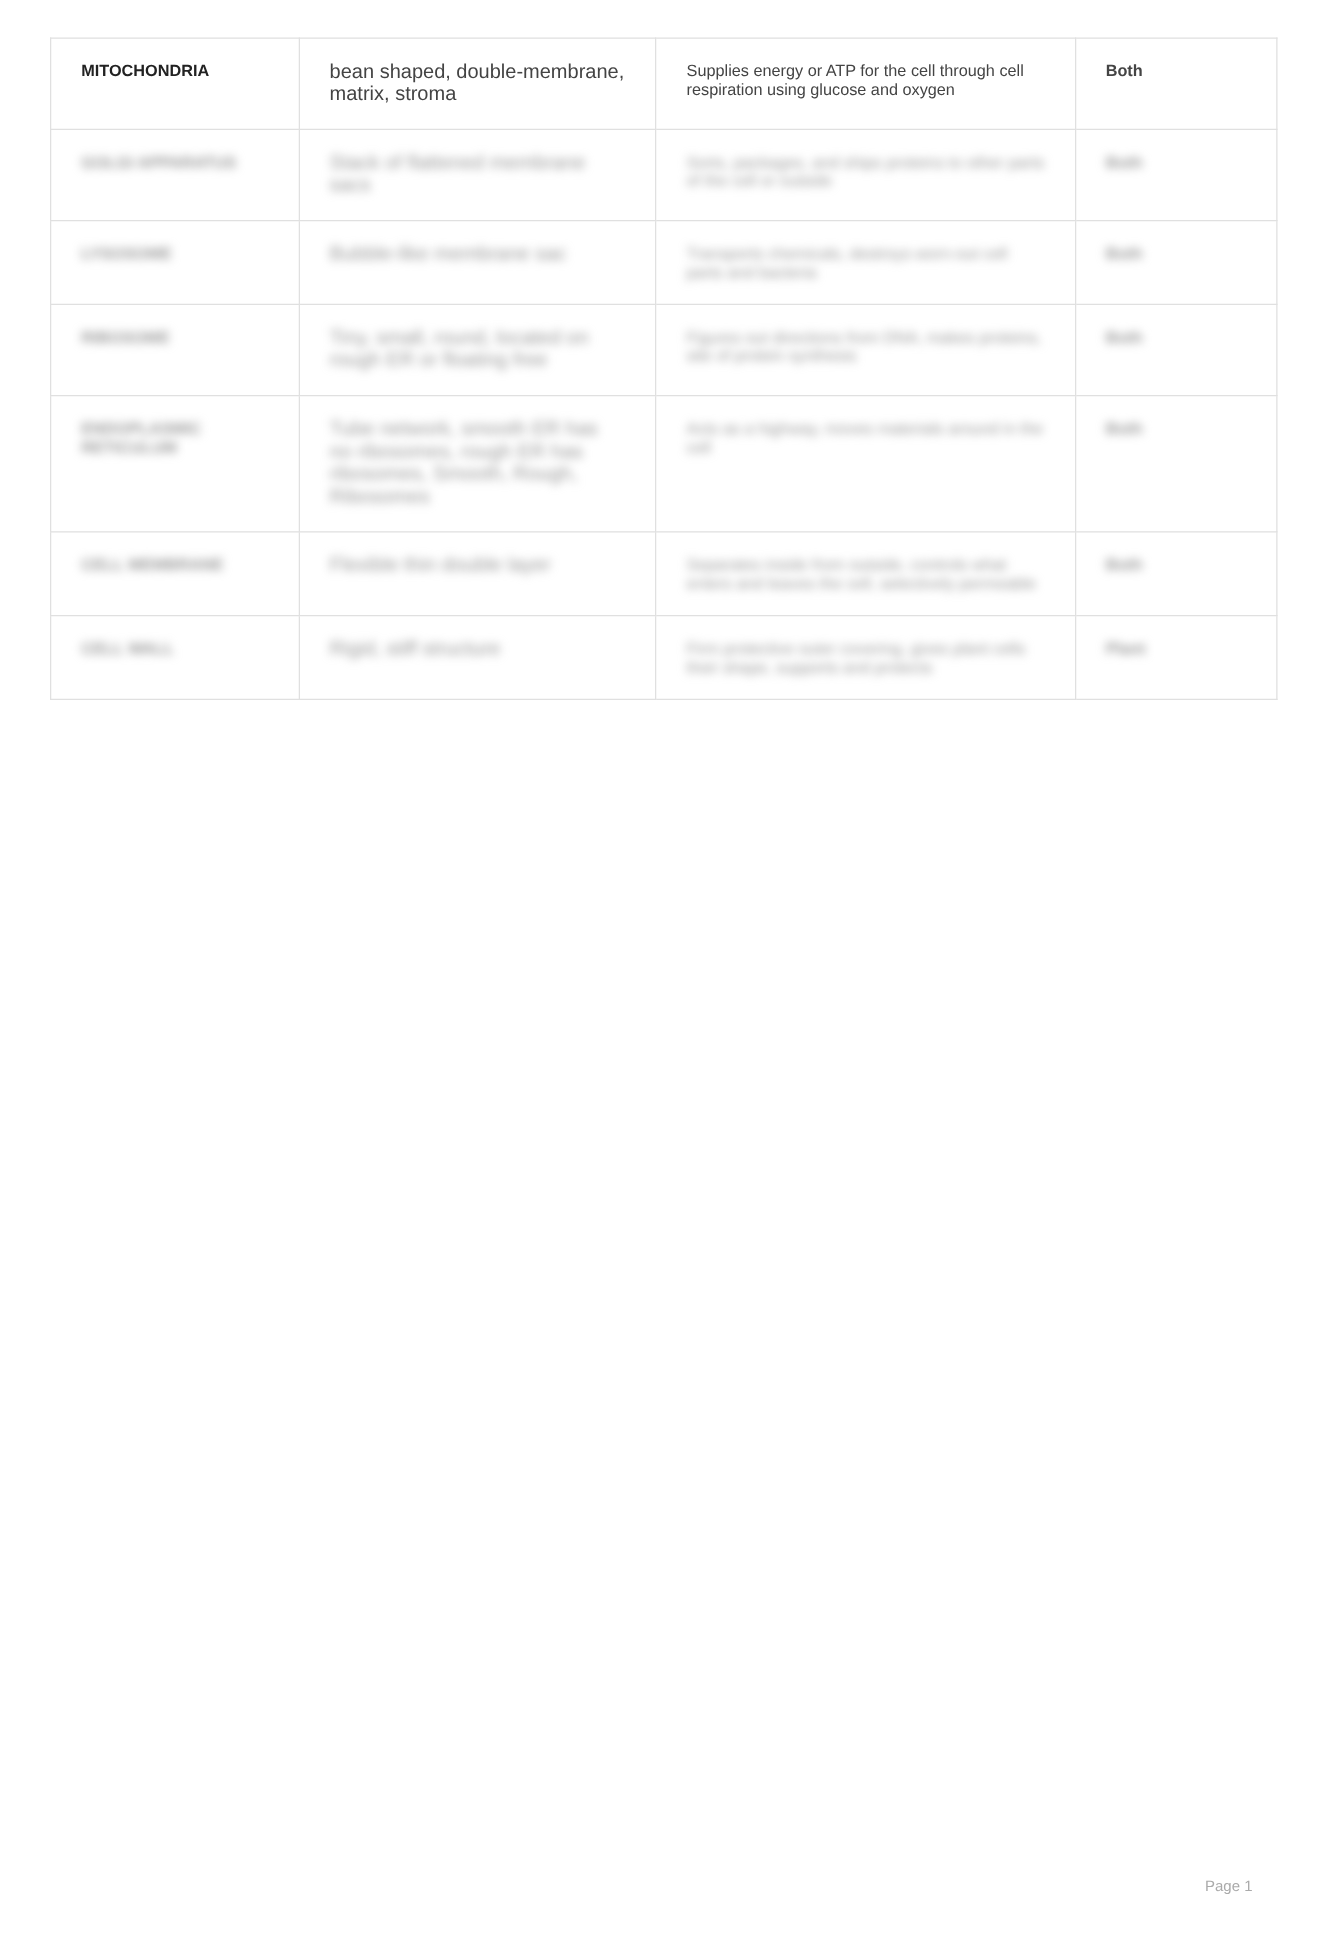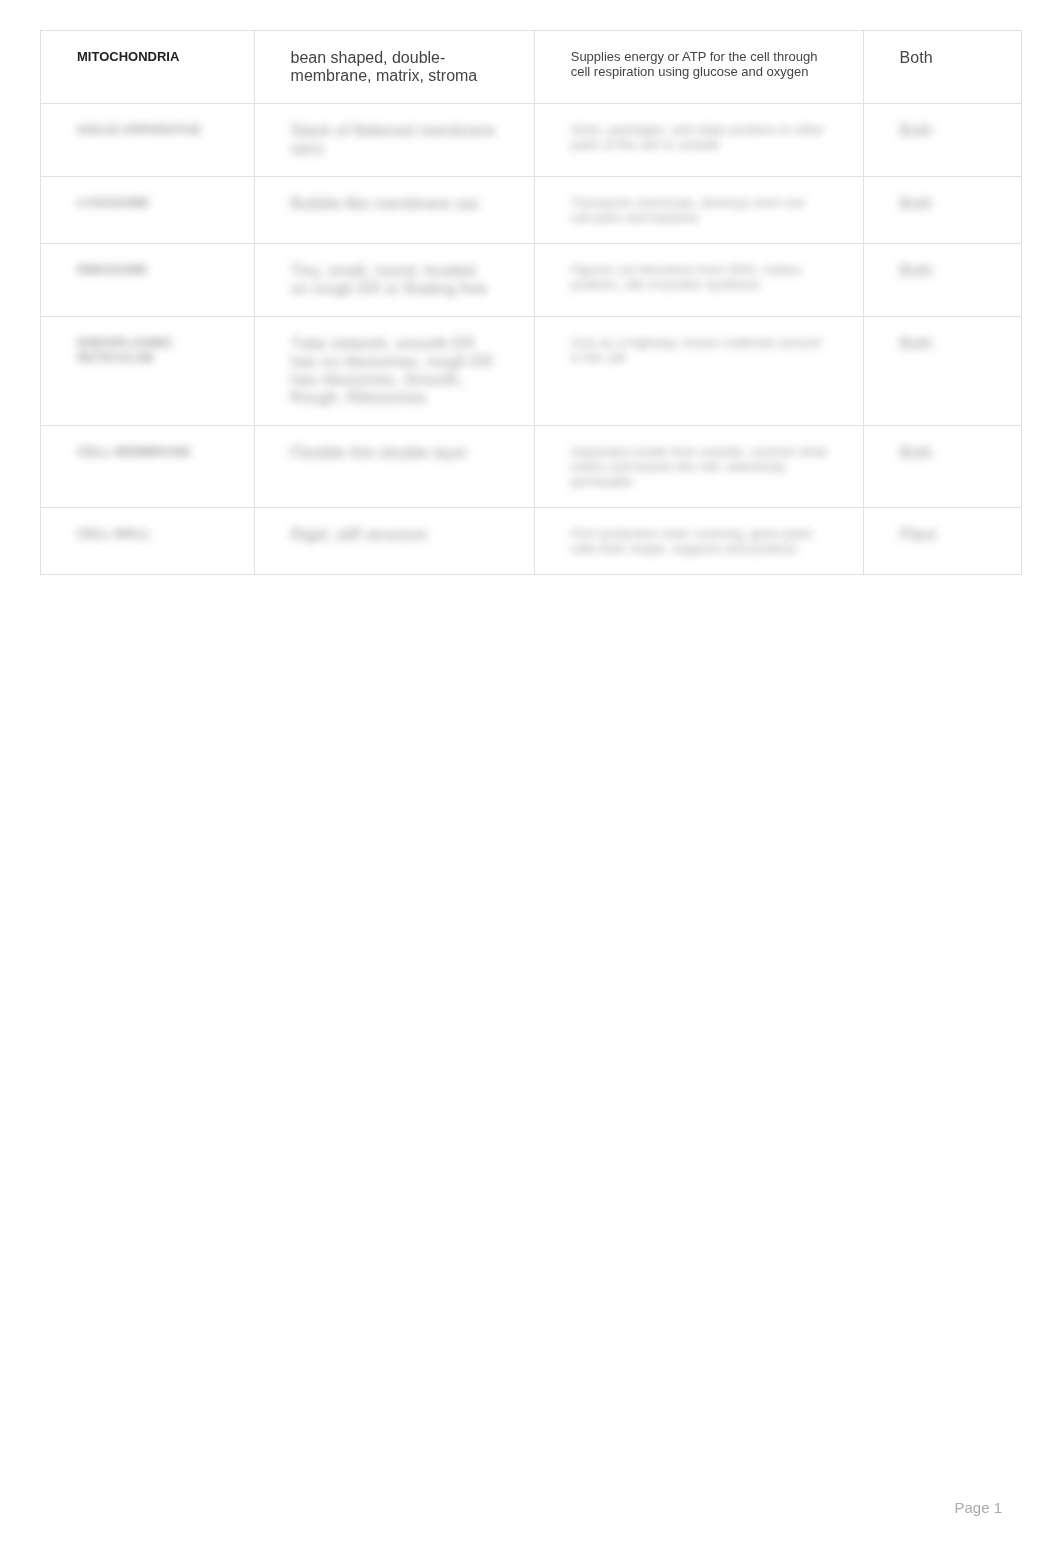--- a/index.html
+++ b/index.html
@@ -10,21 +10,21 @@
       color: #333;
       width: 1062px;
       min-height: 1556px;
       padding: 30px 40px;
     }
     .table-container {
       width: 100%;
       border-collapse: collapse;
     }
     .table-container td {
-      padding: 18px 36px;
+      padding: 18px 24px;
       vertical-align: top;
       border: 1px solid #e0e0e0;
     }
     .cell-name {
       font-weight: bold;
       font-size: 13px;
       width: 160px;
       color: #222;
     }
     .cell-structure {
@@ -33,32 +33,33 @@
       font-size: 16px;
     }
     .cell-function {
       width: 270px;
       color: #444;
       font-size: 13px;
     }
     .cell-type {
       width: 130px;
       color: #444;
-      font-size: 16px;
+      font-size: 13px;
+      font-weight: bold;
     }
     .blurred {
       filter: blur(4px);
       color: #999;
       user-select: none;
     }
     .page-number {
       position: fixed;
       bottom: 40px;
       right: 60px;
-      font-size: 15px;
+      font-size: 12px;
       color: #aaa;
       margin-top: 25px;
     }
   </style>
 </head>
 <body>
 
 <table class="table-container">
   <tbody id="table-body">
       <tr>

